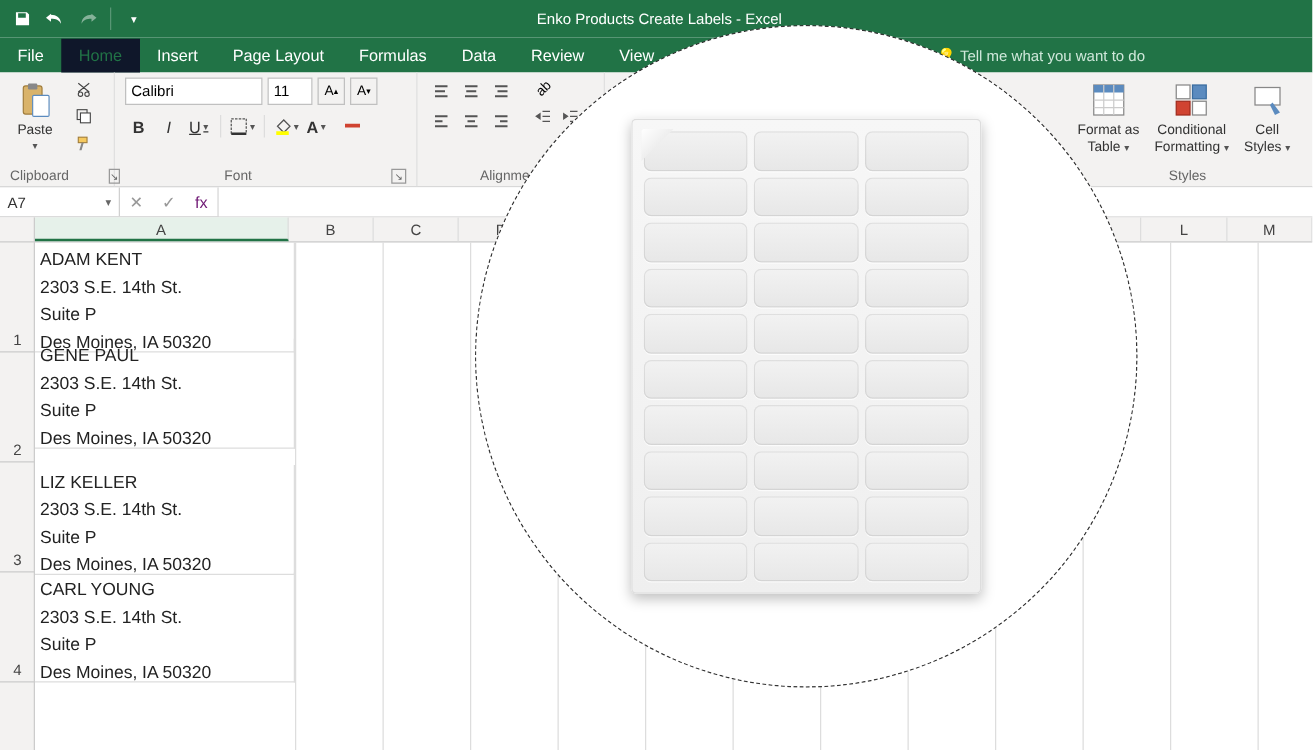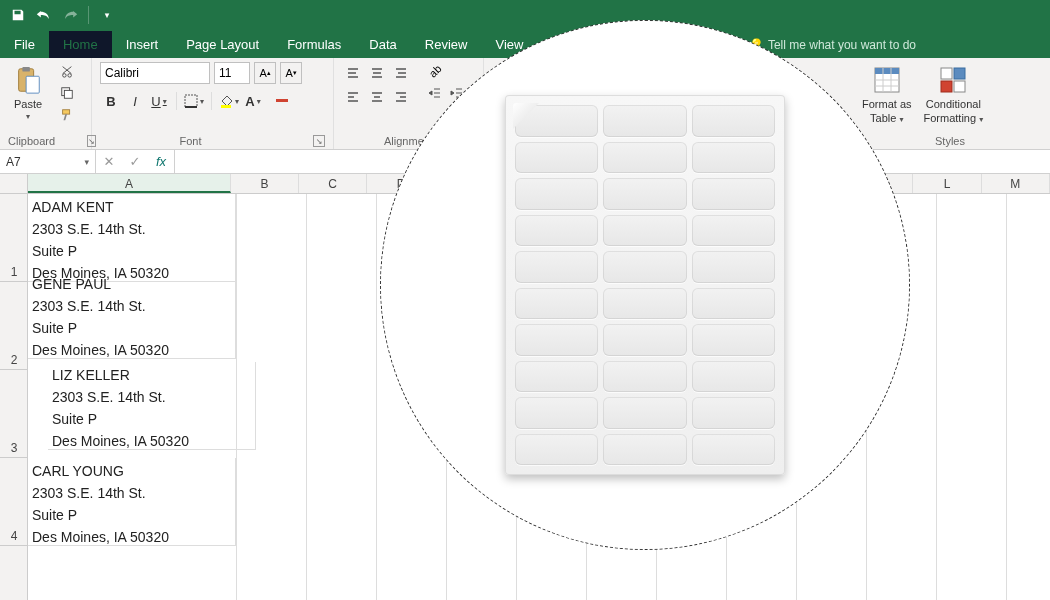--- a/index.html
+++ b/index.html
@@ -98,20 +98,21 @@
     <div class="qat-btn" style="opacity:.45">
       <svg width="16" height="12" viewBox="0 0 20 14">
           <path d="M14 2l5 4-5 4V7c-5 0-8 1-10 5 0-6 5-9 10-9z"></path>
         </svg>
     </div>
     <div class="qat-sep"></div>
     <div class="qat-btn">
         <span style="font-size:9px">▾</span>
       </div>
   </div>
+  <div class="title-text">Enko Products Create Labels  -  Excel</div>
   <div style="width:120px"></div>
 </div>
 
 <div class="tab-strip">
   <div class="tab">File</div>
   <div class="tab active">Home</div>
   <div class="tab">Insert</div>
   <div class="tab">Page Layout</div>
   <div class="tab">Formulas</div>
   <div class="tab">Data</div>
@@ -299,37 +300,47 @@
           <svg width="28" height="28" viewBox="0 0 28 28">
               <rect x="2" y="2" width="11" height="11" fill="#fff" stroke="#888"></rect>
               <rect x="15" y="2" width="11" height="11" fill="#5b8bbf" stroke="#3a6da0"></rect>
               <rect x="2" y="15" width="11" height="11" fill="#d04331" stroke="#a02c1e"></rect>
               <rect x="15" y="15" width="11" height="11" fill="#fff" stroke="#888"></rect>
             </svg>
         </div>
         <span>Conditional</span>
         <span><span>Formatting</span> <span class="drop-caret">▾</span></span>
       </div>
+      <div class="big-btn">
+        <div class="ico">
+          <svg width="28" height="28" viewBox="0 0 28 28">
+              <rect x="4" y="4" width="20" height="14" fill="#fff" stroke="#888"></rect>
+              <path d="M18 16l6 8-4 2-4-8z" fill="#5b8bbf"></path>
+            </svg>
+        </div>
+        <span>Cell</span>
+        <span><span>Styles</span> <span class="drop-caret">▾</span></span>
+      </div>
     </div>
     <div class="grp-footer">
         <span class="grp-name">Styles</span>
       </div>
   </div>
 
 </div>
 
 <div class="fx-bar">
   <div class="name-box">
     <span>A7</span>
     <span class="dd">▾</span>
   </div>
   <div class="fx-btns">
     <div class="fxb">✕</div>
     <div class="fxb">✓</div>
-    <div class="fxb" style="font-style:italic;color:#0f766e">fx</div>
+    <div class="fxb" style="color:#701a75">fx</div>
   </div>
   <input class="fx-input" style="">
 </div>
 
 <div class="sheet">
   <div class="corner"></div>
   <div class="col-hdrs" id="colhdrs">
       <div class="ch A" style="width: 208px;">A</div>
       <div class="ch" style="width: 70px;">B</div>
       <div class="ch" style="width: 70px;">C</div>
@@ -362,21 +373,21 @@
       <div class="cellA" style="top: 0px;">ADAM KENT
 2303 S.E. 14th St.
 Suite P
 Des Moines, IA 50320</div>
       <div class="row-h" style="top: 88px;">2</div>
       <div class="cellA" style="top: 77px;">GENE PAUL
 2303 S.E. 14th St.
 Suite P
 Des Moines, IA 50320</div>
       <div class="row-h" style="top: 176px;">3</div>
-      <div class="cellA" style="top: 168px; margin-left: 20px;">LIZ KELLER
+      <div class="cellA" style="top: 178px;">LIZ KELLER
 2303 S.E. 14th St.
 Suite P
 Des Moines, IA 50320</div>
       <div class="row-h" style="top: 264px;">4</div>
       <div class="cellA" style="top: 264px;">CARL YOUNG
 2303 S.E. 14th St.
 Suite P
 Des Moines, IA 50320</div>
     </div>
 </div>

